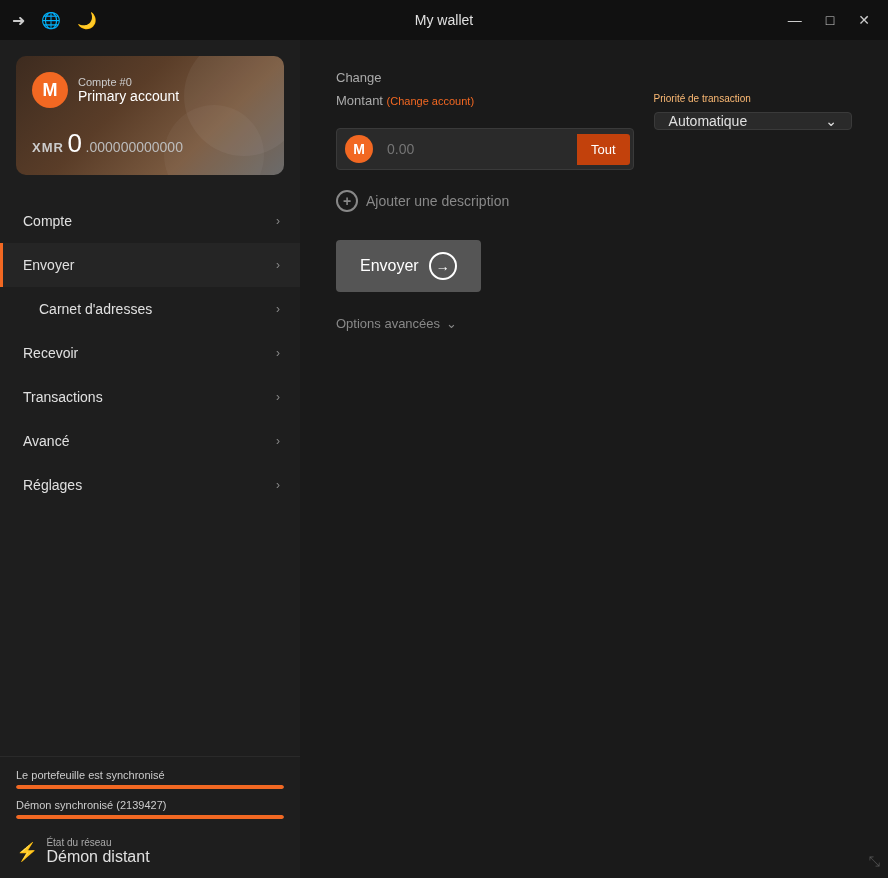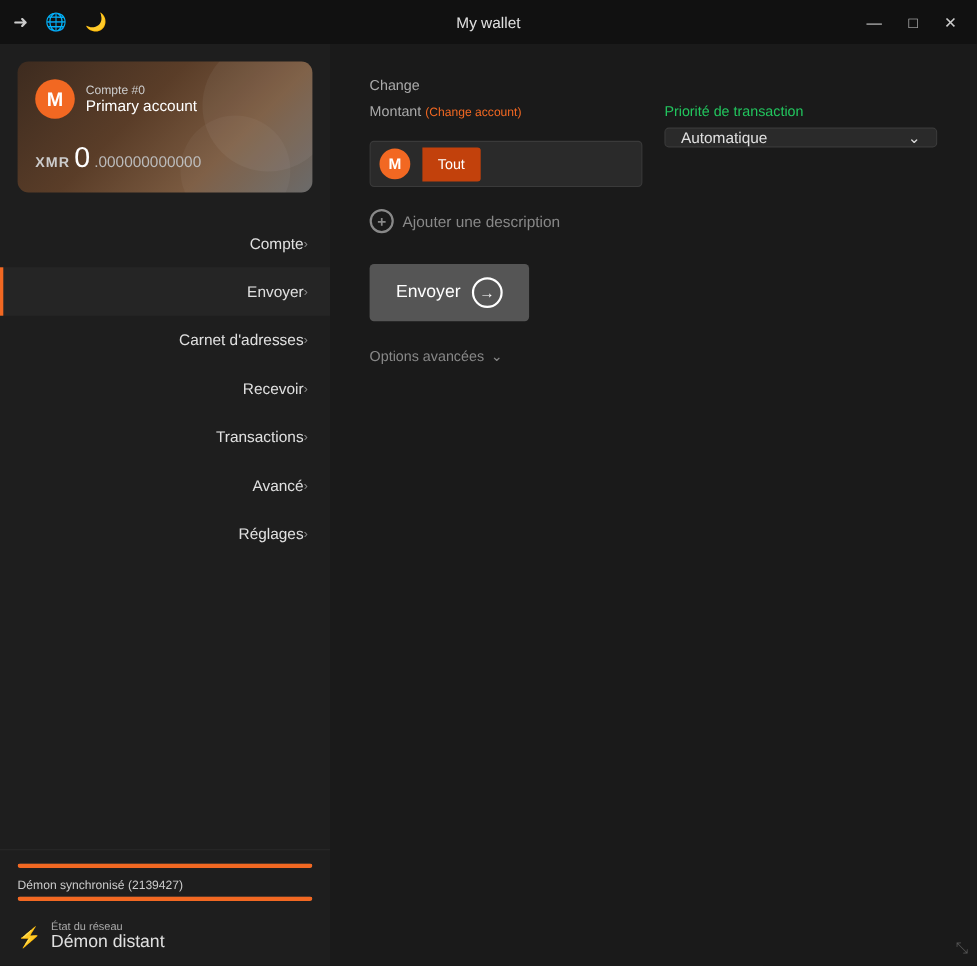--- a/index.html
+++ b/index.html
@@ -150,21 +150,21 @@
     }
 
     
     .nav-list {
       flex: 1;
       padding-top: 8px;
     }
     .nav-item {
       display: flex;
       align-items: center;
-      justify-content: flex-end;
+      justify-content: space-between;
       padding: 14px 20px;
       cursor: pointer;
       border-left: 3px solid transparent;
       transition: background 0.2s;
     }
     .nav-item.active {
       border-left: 3px solid #f26822;
       background: #252525;
     }
     .nav-item-label {
@@ -315,22 +315,22 @@
       border: none;
       color: #fff;
       padding: 8px 14px;
       cursor: pointer;
       border-radius: 0 3px 3px 0;
       font-size: 13px;
       margin: 3px;
     }
 
     .priority-label {
-      font-size: 13px;
-      color: #22c55e;
+      font-size: 10px;
+      color: #fdba74;
       margin-bottom: 8px;
     }
     .priority-select {
       display: flex;
       align-items: center;
       justify-content: space-between;
       background: #2a2a2a;
       border: 1px solid #3a3a3a;
       border-radius: 4px;
       padding: 0 14px;
@@ -464,20 +464,21 @@
         <span class="nav-item-label">Avancé</span>
         <span class="nav-chevron">›</span>
       </div>
       <div class="nav-item">
         <span class="nav-item-label">Réglages</span>
         <span class="nav-chevron">›</span>
       </div>
     </div>
 
     <div class="sidebar-status">
+      <div class="status-label">Le portefeuille est synchronisé</div>
       <div class="progress-bar">
         <div class="progress-fill" style="width: 100%;"></div>
       </div>
       <div class="status-label">Démon synchronisé (2139427)</div>
       <div class="progress-bar">
         <div class="progress-fill" style="width: 100%;"></div>
       </div>
       <div class="daemon-status">
         <span class="lightning-icon">⚡</span>
         <div class="daemon-text">
@@ -492,20 +493,21 @@
     <div class="section-label">Change</div>
 
     <div class="row-two-col">
       <div class="col-amount">
         <div class="amount-section-label">
           <span>Montant</span>
           <span class="amount-section-sublabel">(Change account)</span>
         </div>
         <div class="amount-input-wrapper">
           <div class="monero-icon-small">M</div>
+          <input class="amount-input" type="text" placeholder="0.00" style="">
           <button class="tout-btn">Tout</button>
         </div>
       </div>
       <div class="col-priority">
         <div class="priority-label">Priorité de transaction</div>
         <div class="priority-select">
           <span>Automatique</span>
           <span>⌄</span>
         </div>
       </div>

